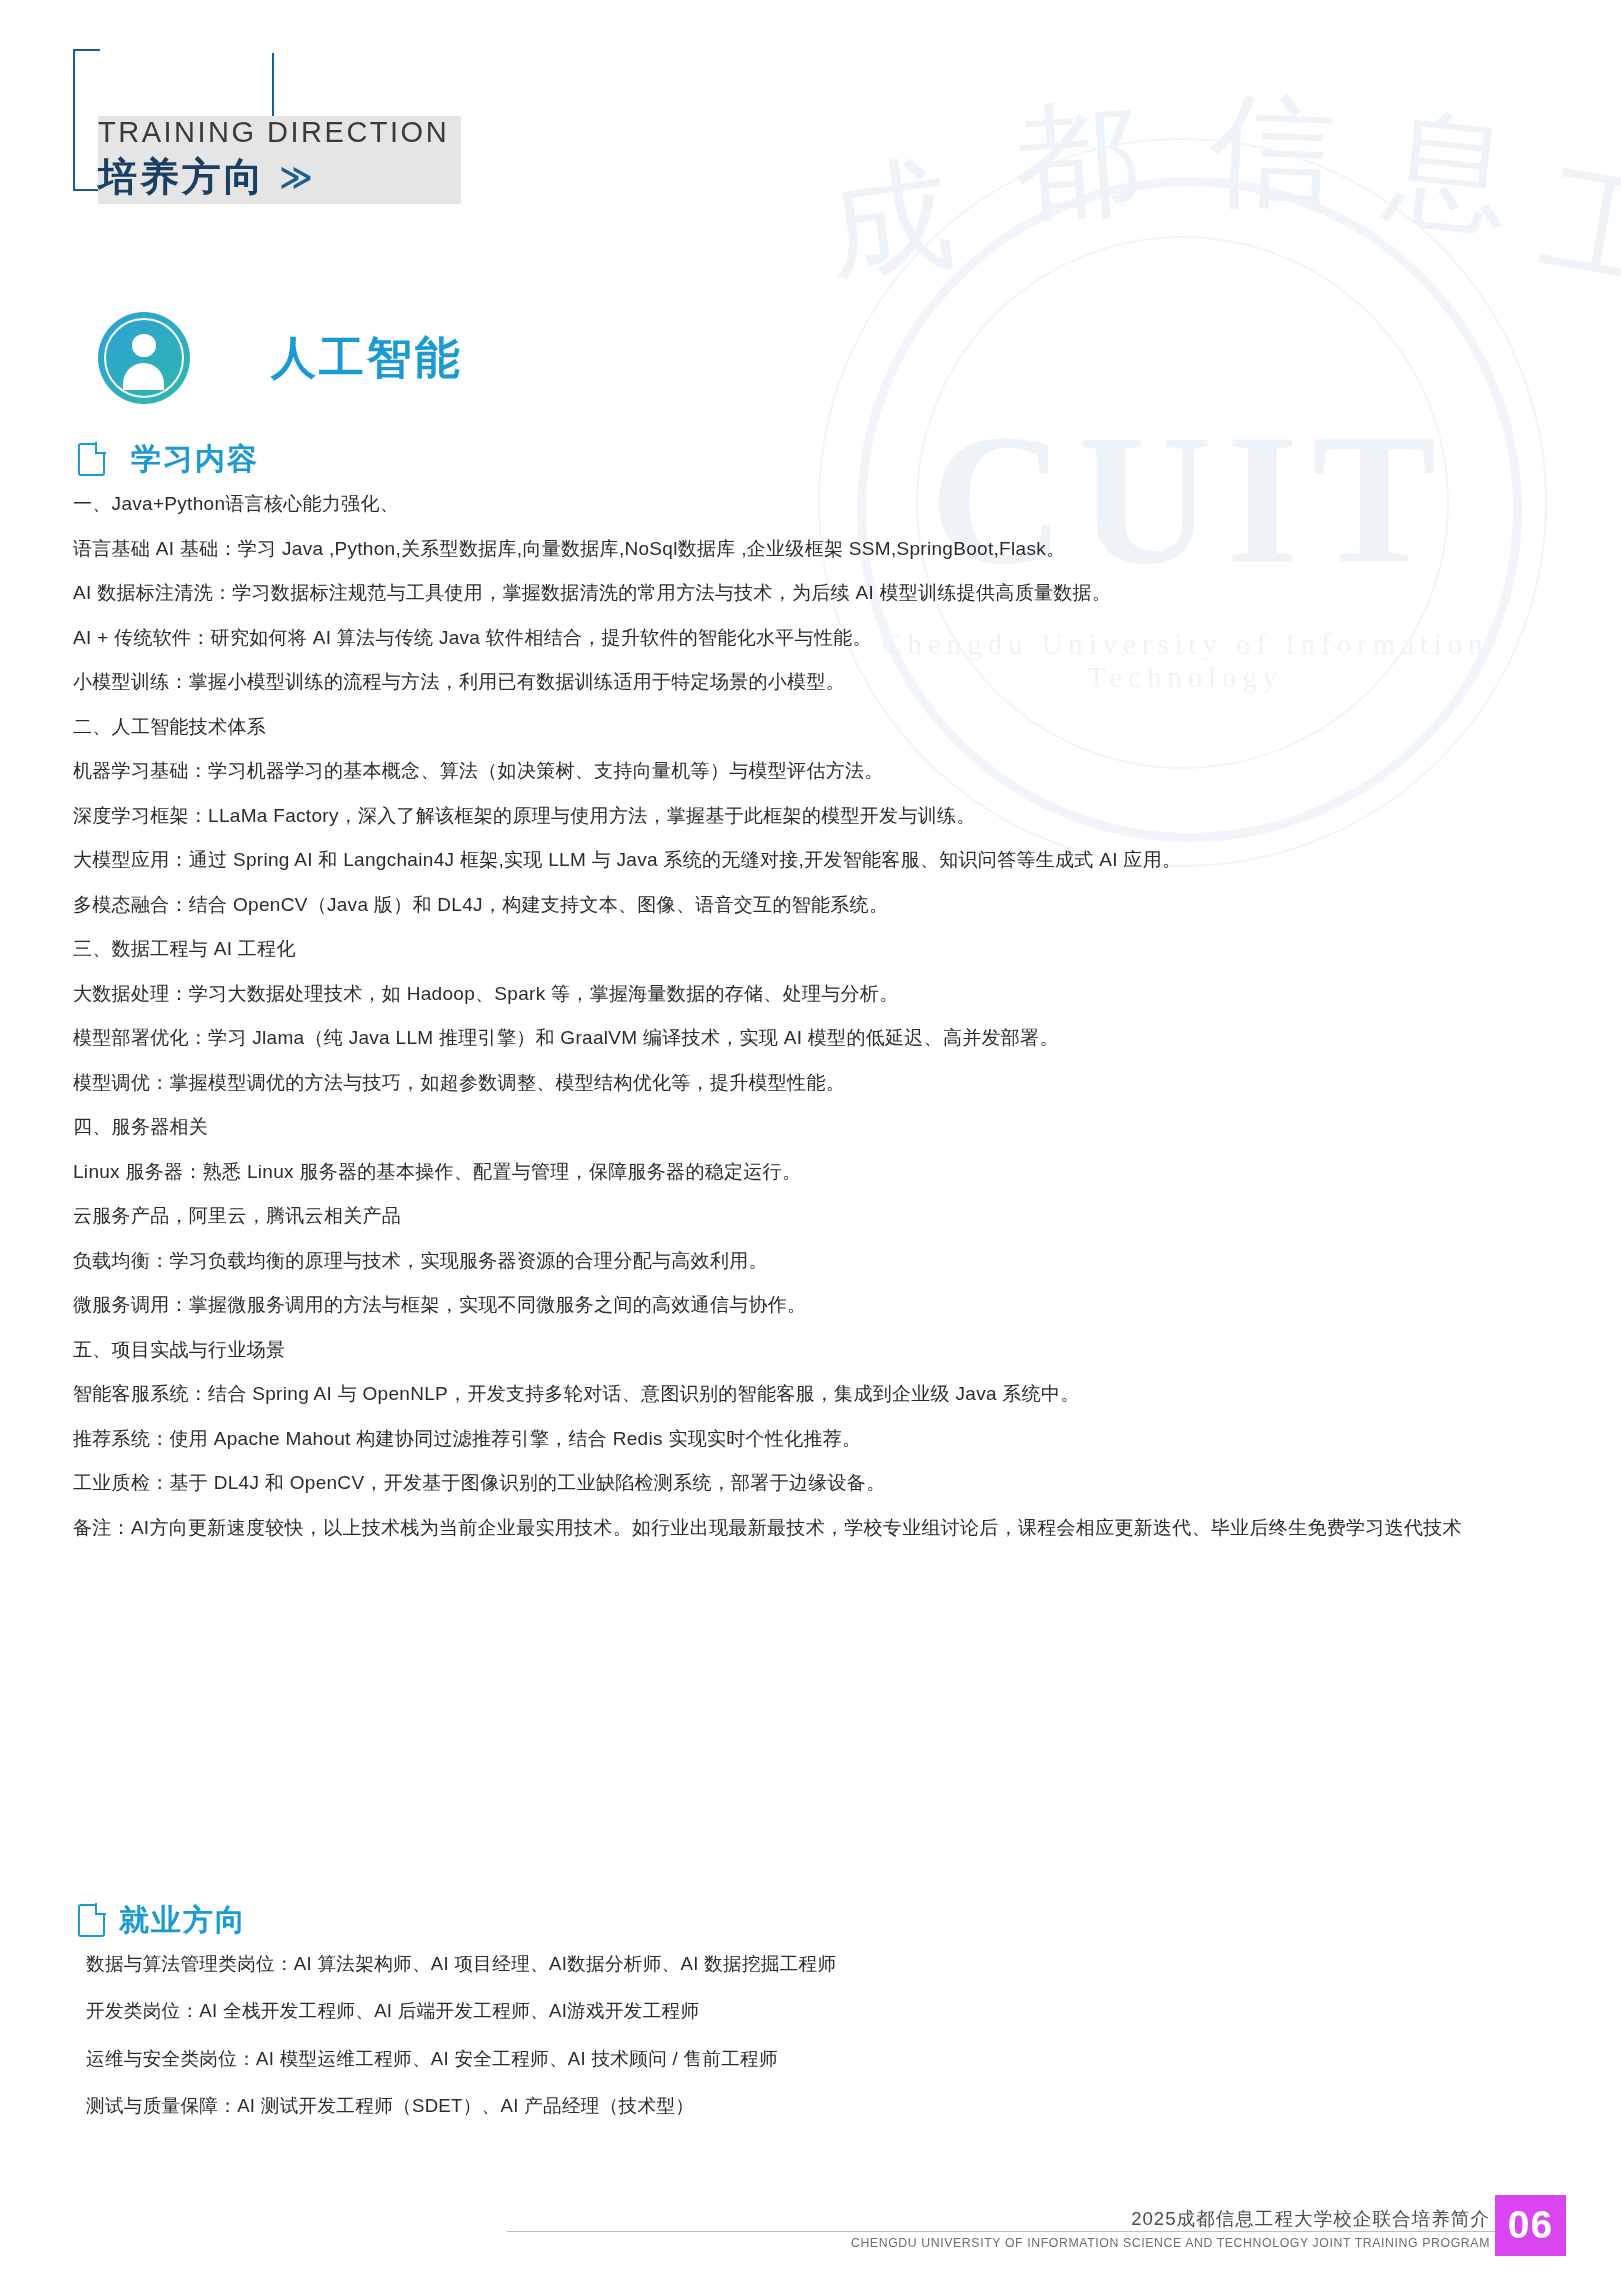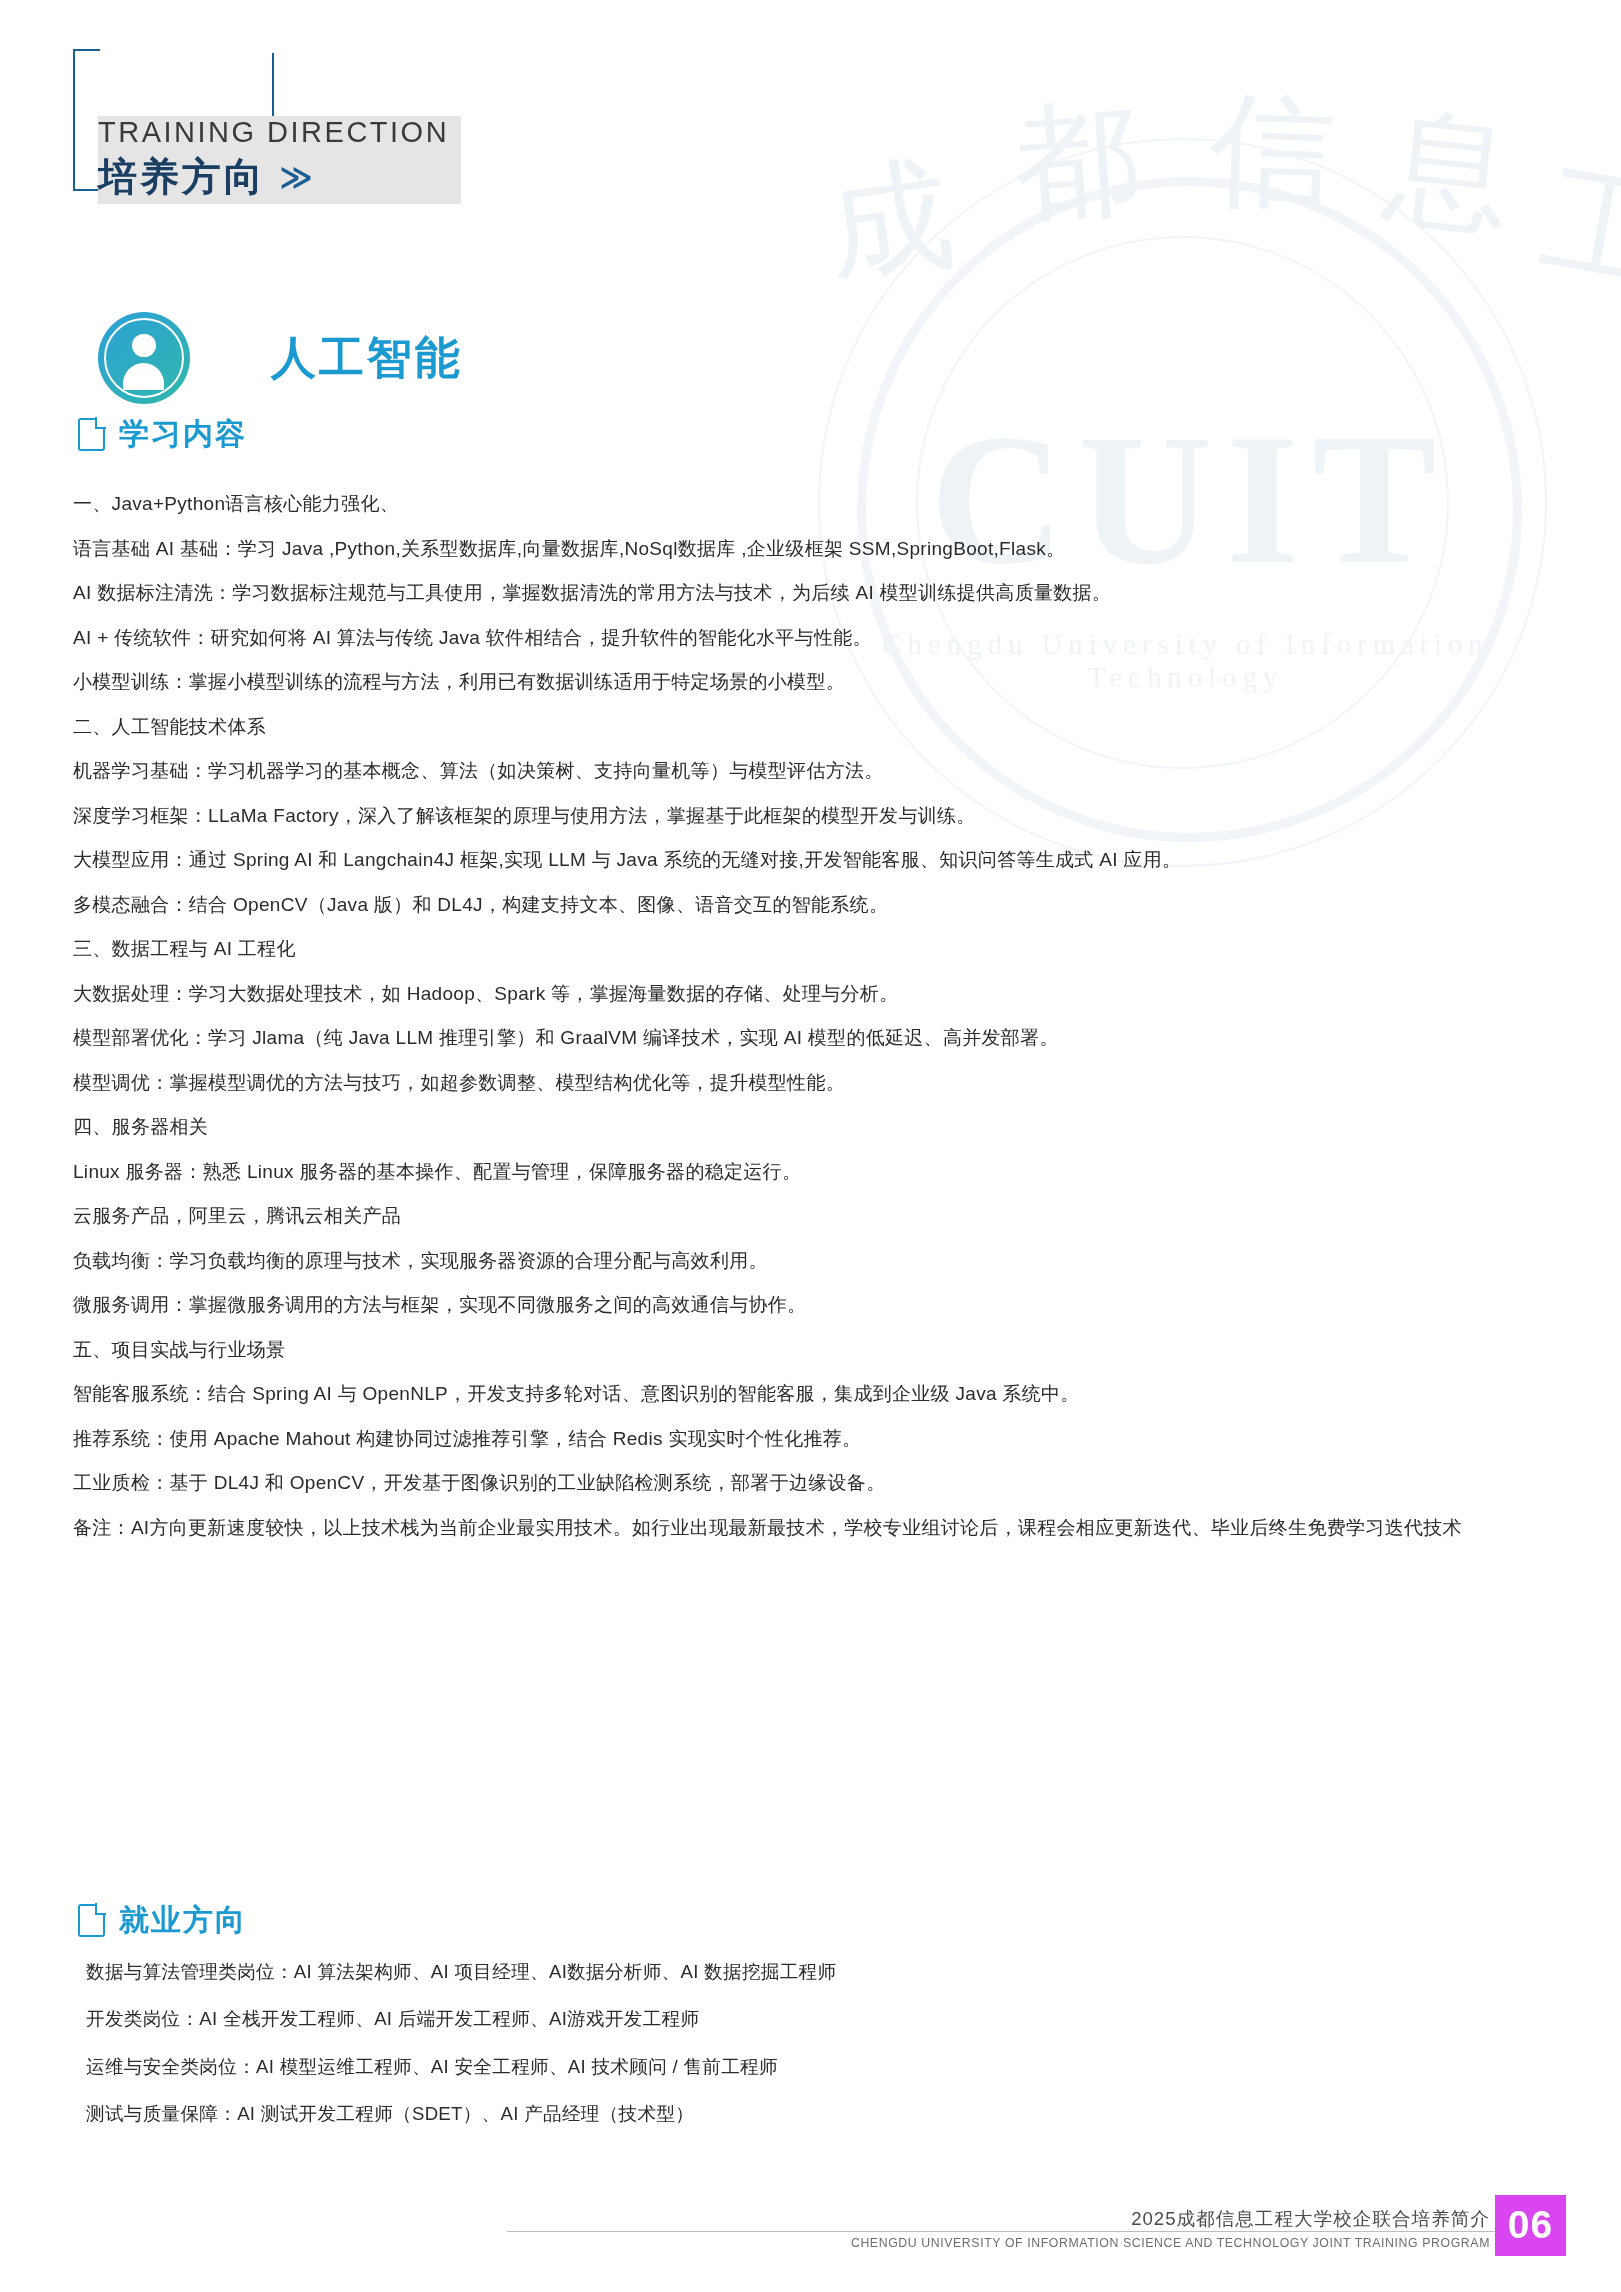--- a/index.html
+++ b/index.html
@@ -335,21 +335,21 @@
 <div class="major-row">
   <div class="major-badge">
     <div class="inner">
       <div class="head"></div>
       <div class="body"></div>
     </div>
   </div>
   <div class="major-name">人工智能</div>
 </div>
 
-<div class="section-head" style="top:414px;">
+<div class="section-head" style="top:439px;gap:12px;">
   <span class="doc-icon">
     <span class="sheet"></span>
       <span class="fold"></span>
   </span>
   <span class="section-title">学习内容</span>
 </div>
 
 <div class="content" id="learning-list" style="top:490px;">
   <p>一、Java+Python语言核心能力强化、</p>
   <p>语言基础 AI 基础：学习 Java ,Python,关系型数据库,向量数据库,NoSql数据库 ,企业级框架 SSM,SpringBoot,Flask。</p>
@@ -378,21 +378,21 @@
 </div>
 
 <div class="section-head" style="top:1900px;">
   <span class="doc-icon">
     <span class="sheet"></span>
       <span class="fold"></span>
   </span>
   <span class="section-title">就业方向</span>
 </div>
 
-<div class="content" id="job-list" style="top:1950px;margin-top:8px;">
+<div class="content" id="job-list" style="top:1950px;">
   <p>数据与算法管理类岗位：AI 算法架构师、AI 项目经理、AI数据分析师、AI 数据挖掘工程师</p>
   <p>开发类岗位：AI 全栈开发工程师、AI 后端开发工程师、AI游戏开发工程师</p>
   <p>运维与安全类岗位：AI 模型运维工程师、AI 安全工程师、AI 技术顾问 / 售前工程师</p>
   <p>测试与质量保障：AI 测试开发工程师（SDET）、AI 产品经理（技术型）</p>
 </div>
 
 <div class="footer-rule"></div>
 <div class="footer">
   <div class="footer-cn">2025成都信息工程大学校企联合培养简介</div>
   <div class="footer-en">CHENGDU UNIVERSITY OF INFORMATION SCIENCE AND TECHNOLOGY JOINT TRAINING PROGRAM</div>

